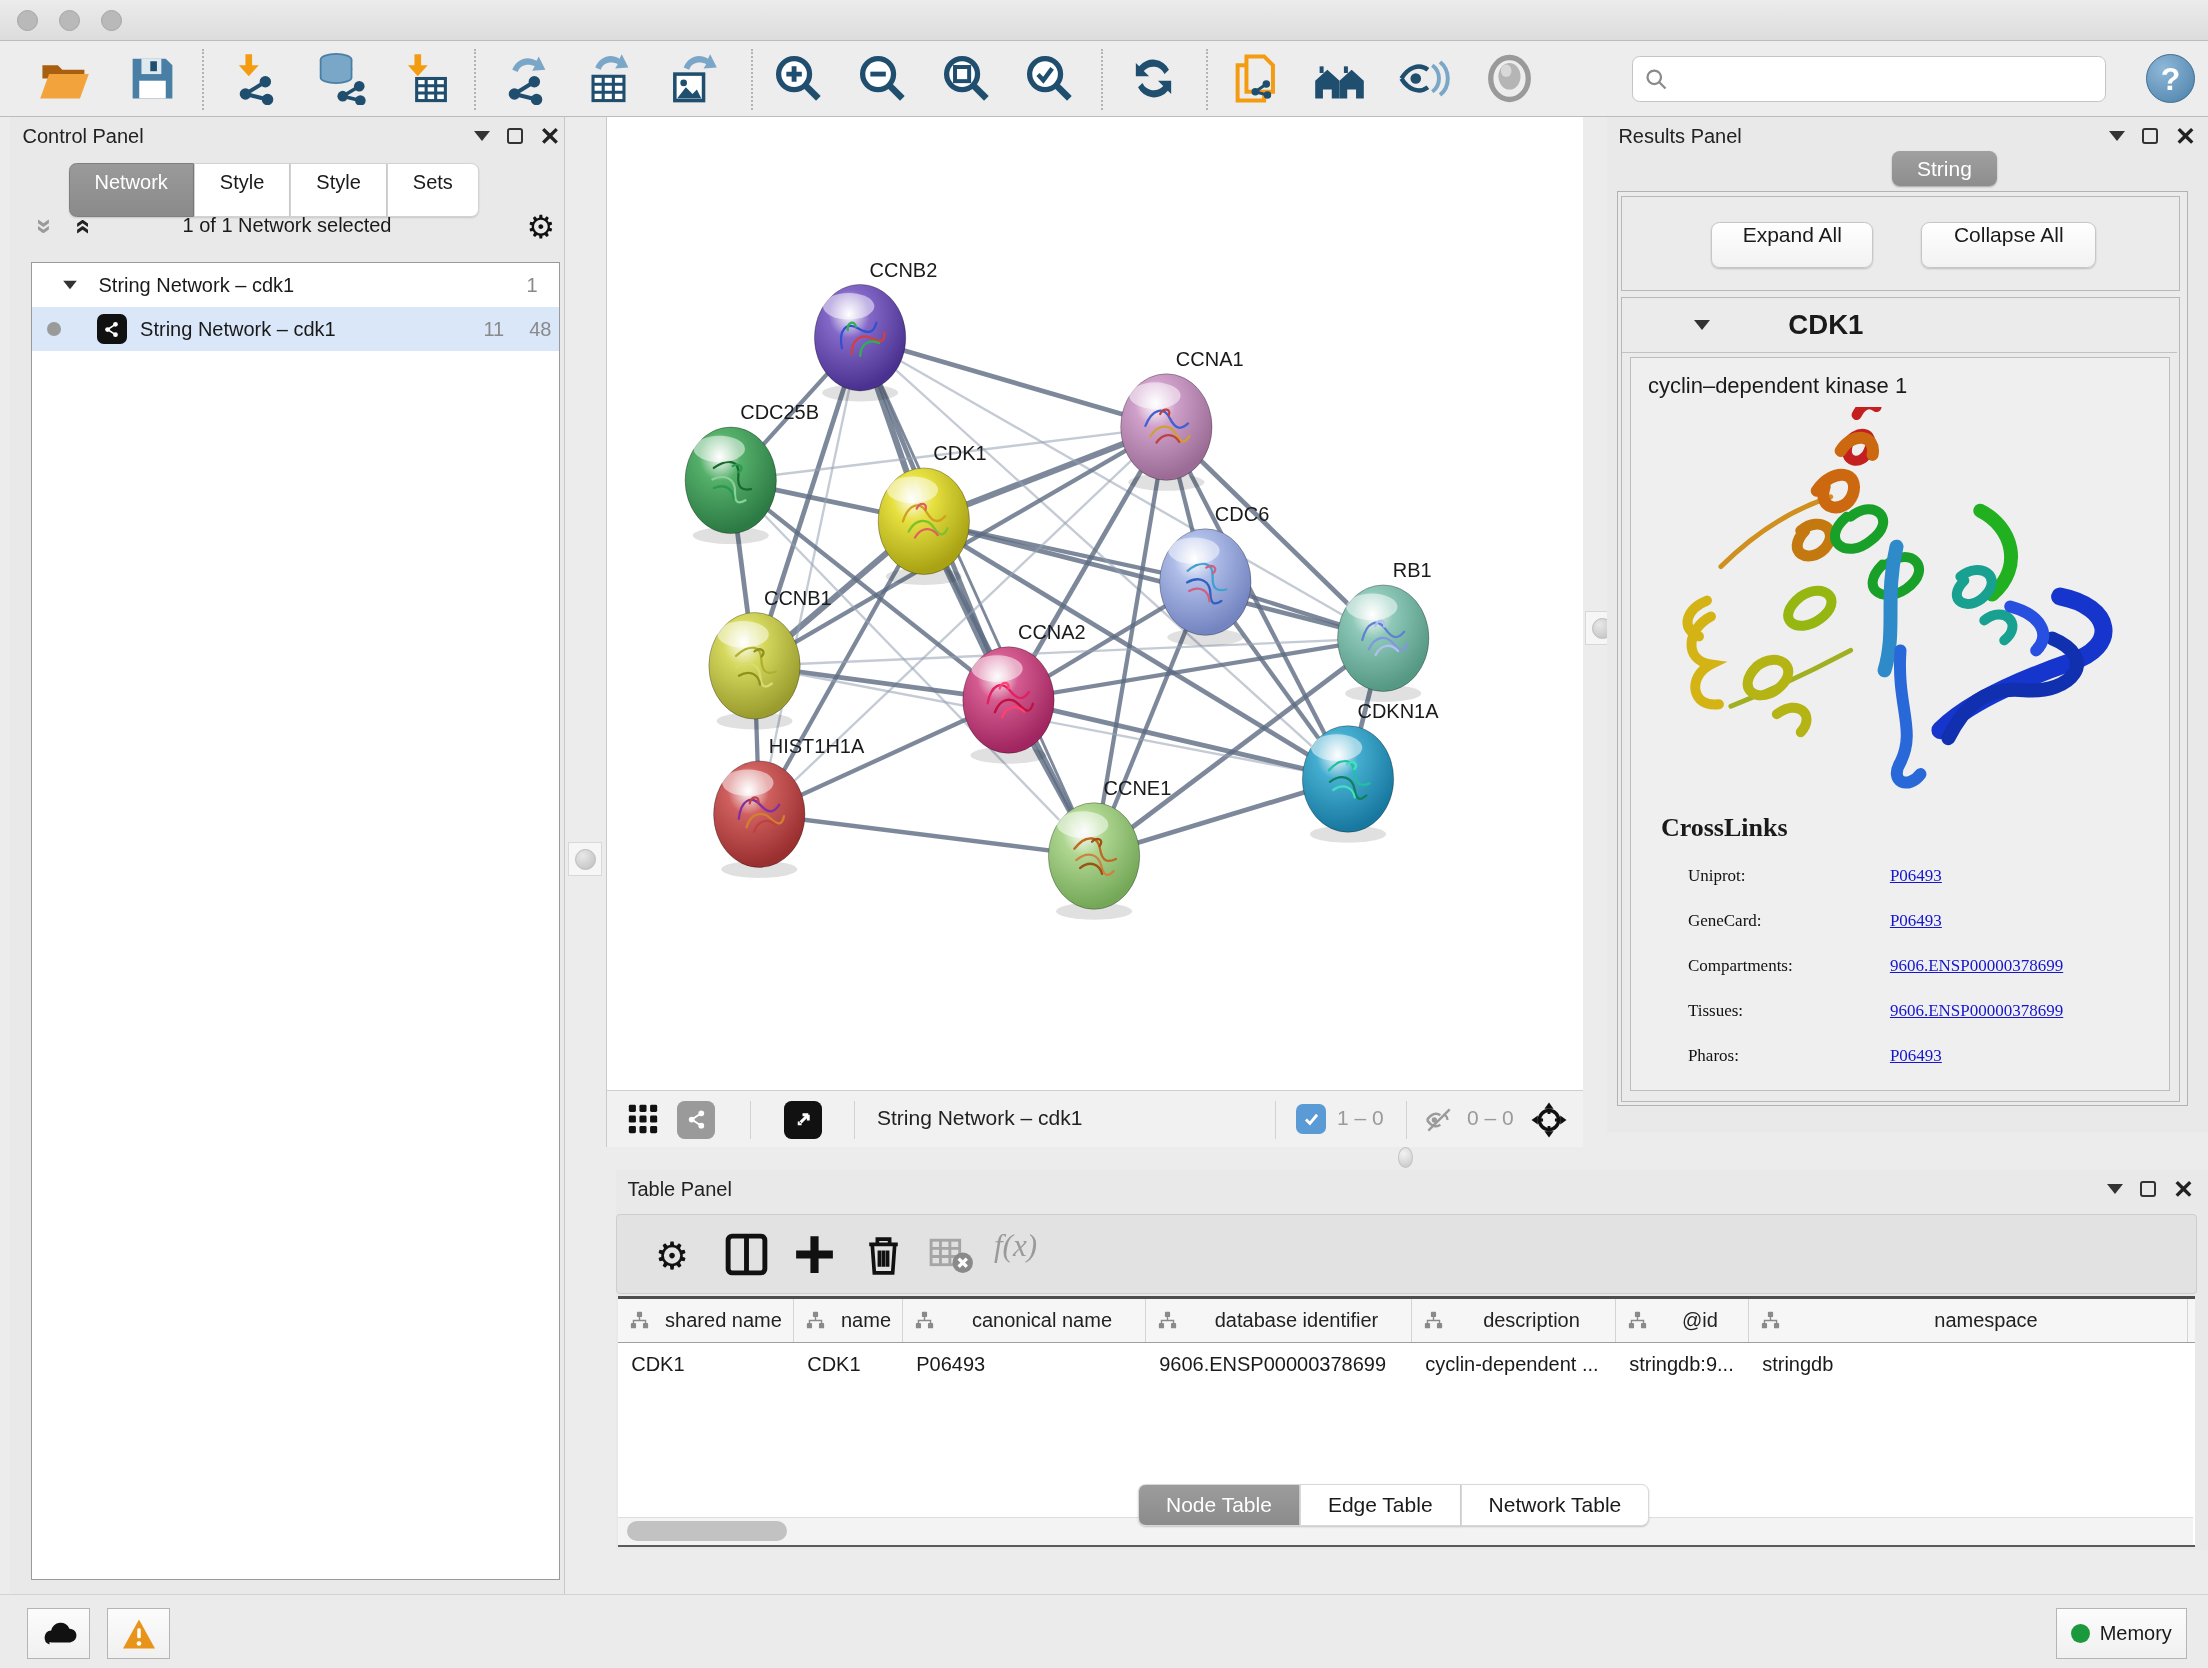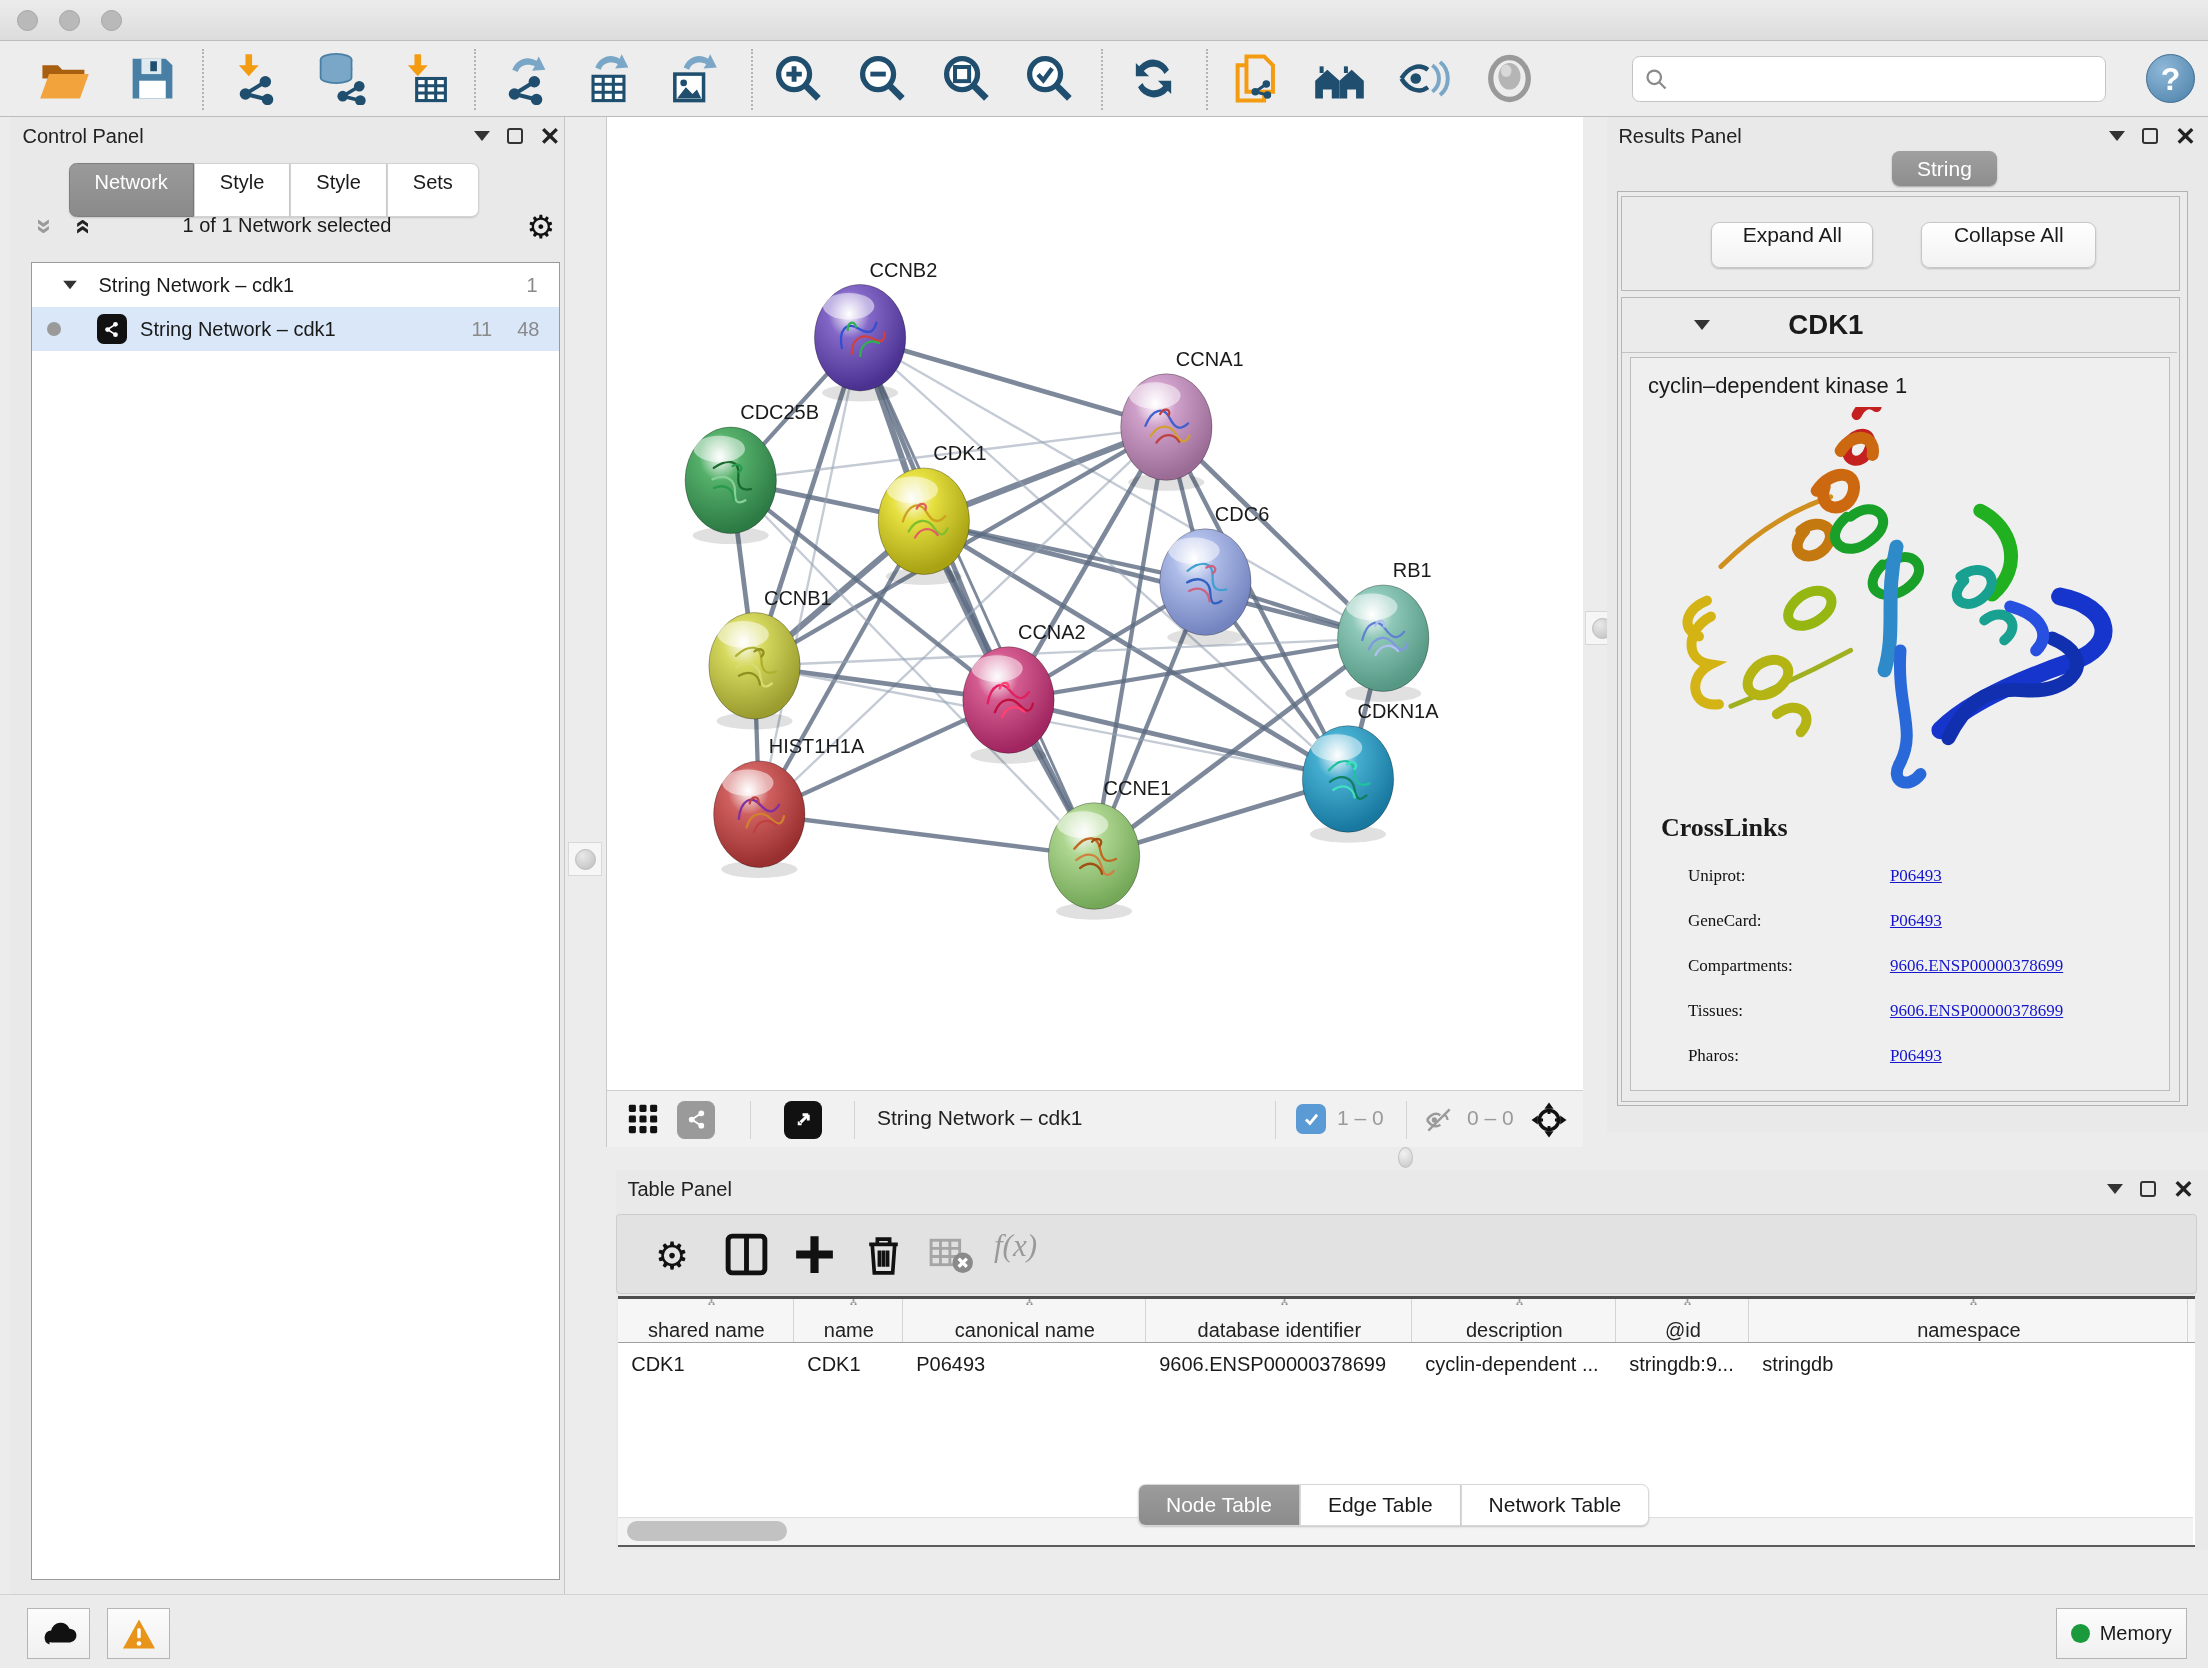--- a/index.html
+++ b/index.html
@@ -76,21 +76,21 @@
   .xl-label { width:202px; color:#111; }
   .xl-link { color:#1515cc; text-decoration:underline; cursor:pointer; }
 
   
   .table-panel { left:616px; top:1170px; width:1592px; height:380px; background:#e9e9e9; }
   .tp-toolbar { position:absolute; left:0px; top:44px; width:1581px; height:80px; background:#e2e2e2; border:1px solid #cdcdcd; border-radius:3.8px; }
   .tpico { position:absolute; top:15px; width:49px; height:49px; }
   .fx { font-family:"Liberation Serif", serif; font-style:italic; font-size:31px; color:#9a9a9a; }
   .tp-table { position:absolute; left:1.9px; top:126px; width:1577px; height:251px; background:#fff; border-top:3.8px solid #4d4d4d; border-bottom:2.9px solid #5a5a5a; }
   .tp-hrow { display:flex; height:44px; background:#f6f6f6; border-bottom:1.9px solid #9f9f9f; }
-  .tp-hcell { display:flex; align-items:center; font-size:20px; color:#222; border-right:1.9px solid #d4d4d4; padding-left:11.4px; gap:13.3px; overflow:hidden; white-space:nowrap;flex-direction:column; }
+  .tp-hcell { display:flex; align-items:center; font-size:20px; color:#222; border-right:1.9px solid #d4d4d4; padding-left:11.4px; gap:13.3px; overflow:hidden; white-space:nowrap; }
   .tp-drow { display:flex; height:42px; }
   .tp-dcell { font-size:20px; padding:9.5px 0 0 13.3px; overflow:hidden; white-space:nowrap; }
   .tp-scroll { position:absolute; left:0; bottom:0; width:1575px; height:28.5px; background:#f3f3f3; border-top:1px solid #ddd; }
   .tp-thumb { position:absolute; left:9.5px; top:3.8px; width:160px; height:20px; border-radius:10.5px; background:#c2c2c2; }
   .bottom-tabs { left:1138px; top:1484px; display:flex; }
   .btab { height:42px; padding:0 27px; background:#fff; font-size:21px; line-height:40px; border:1px solid #d8d8d8; box-shadow:0 1px 1.9px rgba(0,0,0,.2); }
   .btab.sel { background:linear-gradient(#9c9c9c,#8b8b8b); color:#fff; }
   .btab:first-child { border-radius:7.6px 0 0 7.6px; }
   .btab:last-child { border-radius:0 7.6px 7.6px 0; }
 
@@ -280,21 +280,21 @@
             <g fill="#fff">
               <circle cx="7" cy="12" r="3"></circle>
               <circle cx="17" cy="5.5" r="3"></circle>
               <circle cx="17" cy="18.5" r="3"></circle>
               <path d="M7 12 17 5.5M7 12l10 6.5" stroke="#fff" stroke-width="2"></path>
             </g>
           </svg>
       </span>
       <span style="margin-left:13.3px">String Network – cdk1</span>
       <span class="tree-count" style="margin-left:auto">11</span>
-      <span class="tree-count" style="margin-left:25px; margin-right:19px">48</span>
+      <span class="tree-count" style="margin-left:25px; margin-right:7px">48</span>
     </div>
   </div>
 </div>
 
 <div class="abs vgrip" style="left:568px; top:842px">
     <i></i>
   </div>
 <div class="abs vgrip" style="left:1585px; top:611px">
     <i></i>
   </div>

